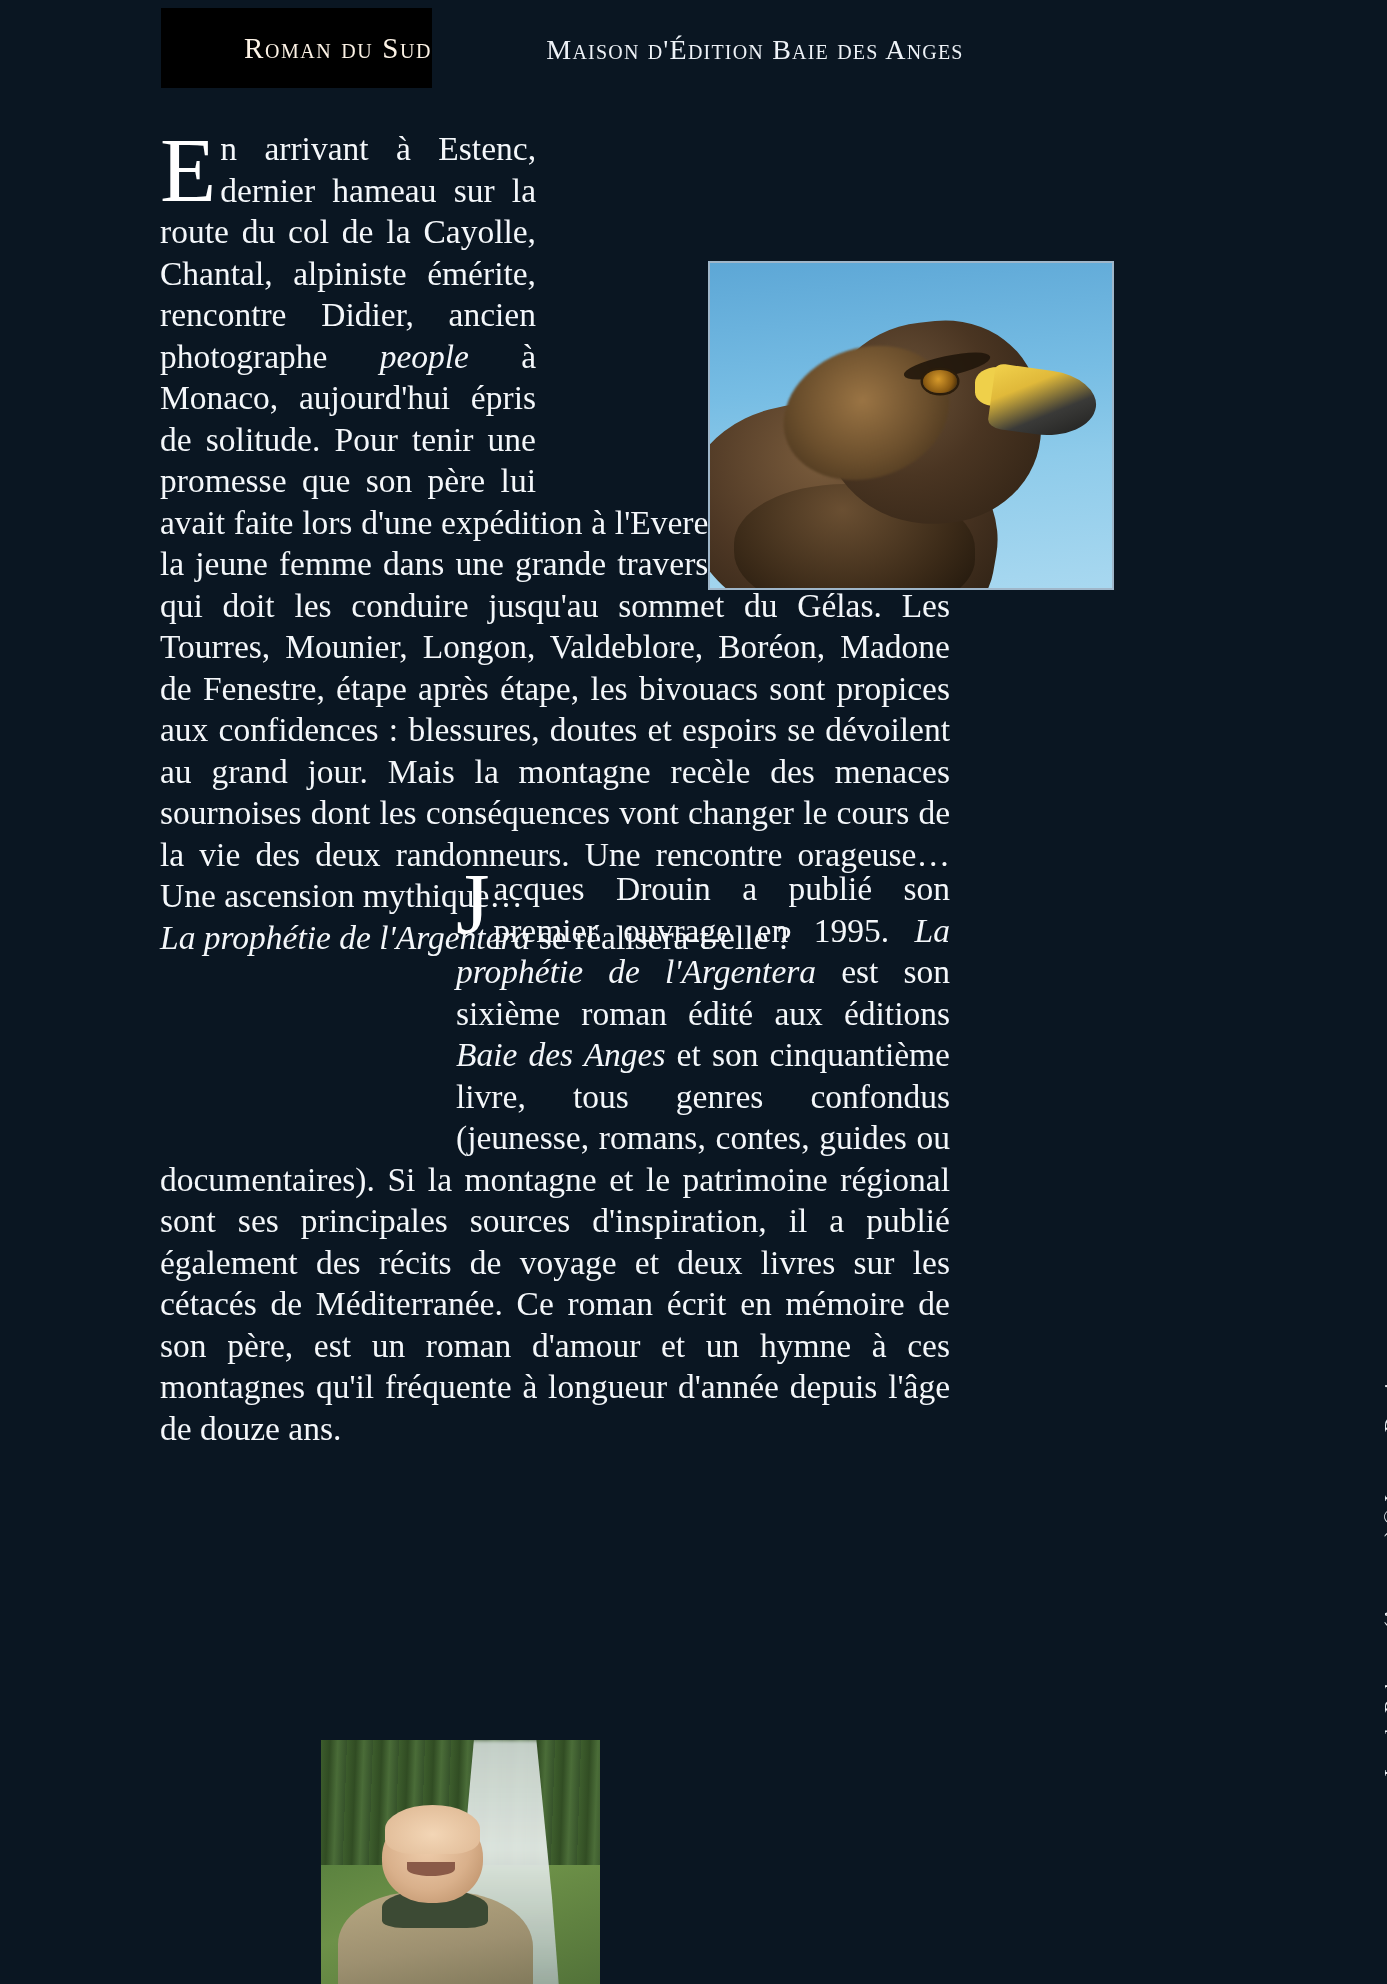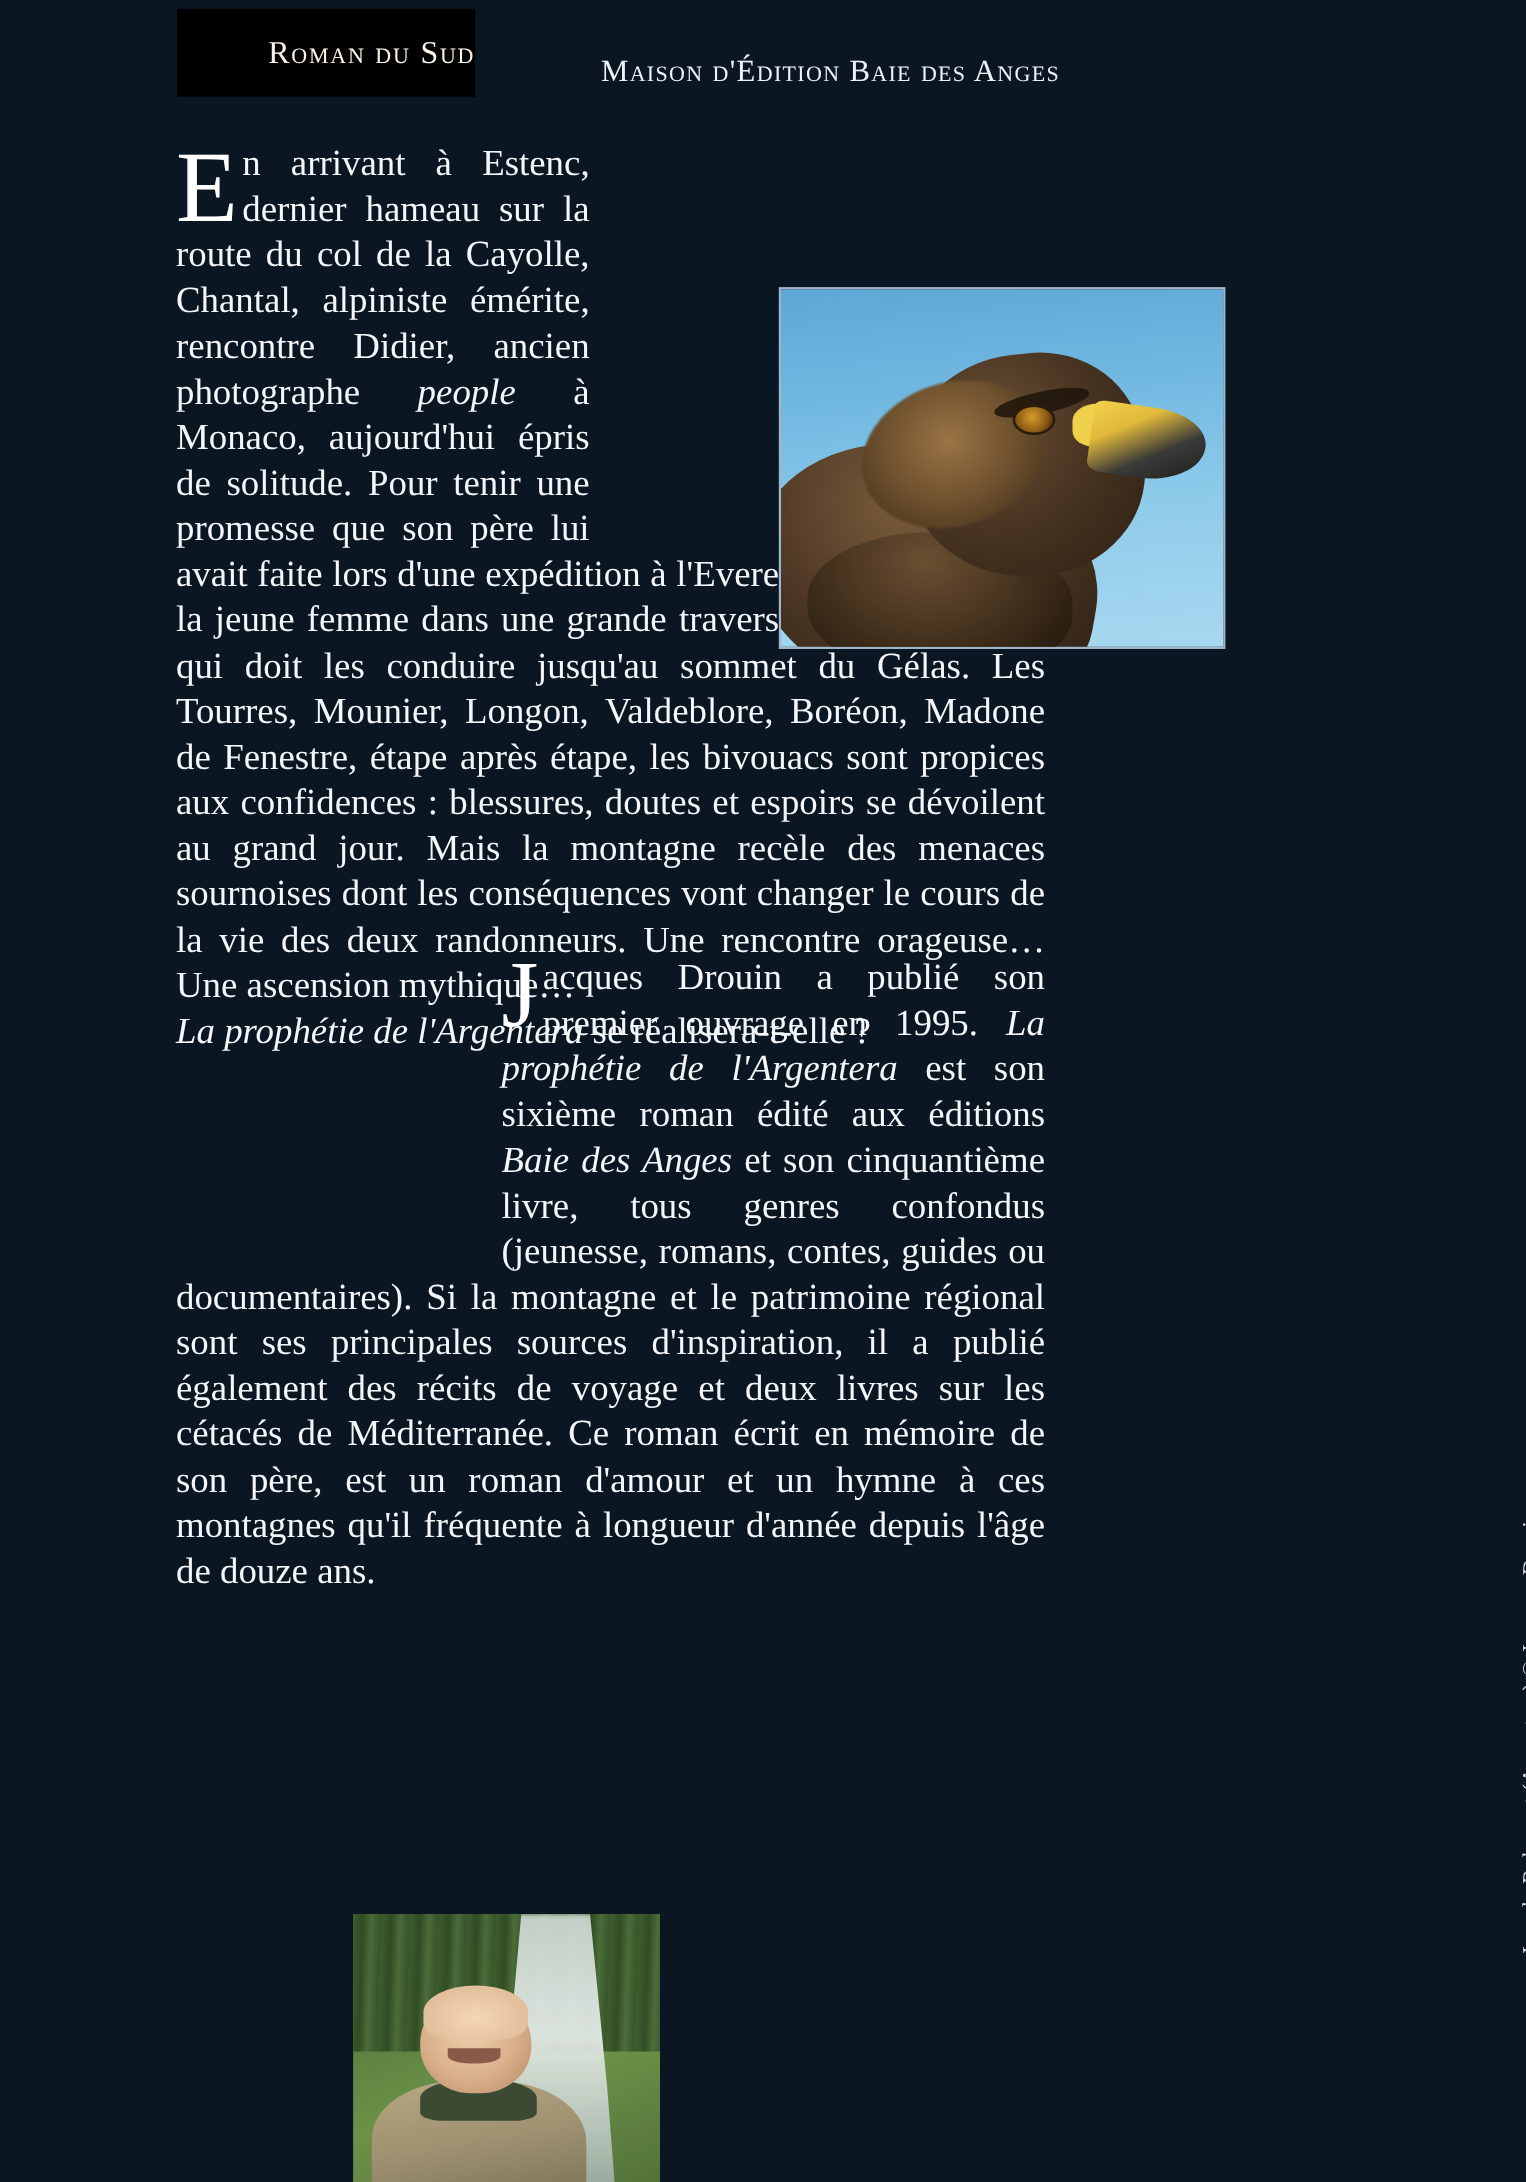--- a/index.html
+++ b/index.html
@@ -17,21 +17,21 @@
   .header{position:absolute;left:0;top:0;width:1387px;height:105px;}
   .genre-tag{
     position:absolute;left:161px;top:8px;width:271px;height:80px;
     background:#000000;display:flex;align-items:center;justify-content:flex-end;
   }
   .genre-tag span{
     font-variant:small-caps;font-size:29px;letter-spacing:1.6px;color:#fdf3e6;
     font-family:"Liberation Serif",serif;
   }
   .publisher-line{
-    position:absolute;left:540px;top:50px;width:430px;text-align:center;
+    position:absolute;left:540px;top:34px;width:430px;text-align:center;
     font-variant:small-caps;font-size:28px;letter-spacing:1.2px;color:#eef2f7;
   }
 
   
   .blurb{
     position:absolute;left:160px;top:128px;width:790px;
     font-size:33.5px;line-height:41.5px;text-align:justify;
     color:#f4f7fa;
     -webkit-hyphens:none;hyphens:none;
   }

